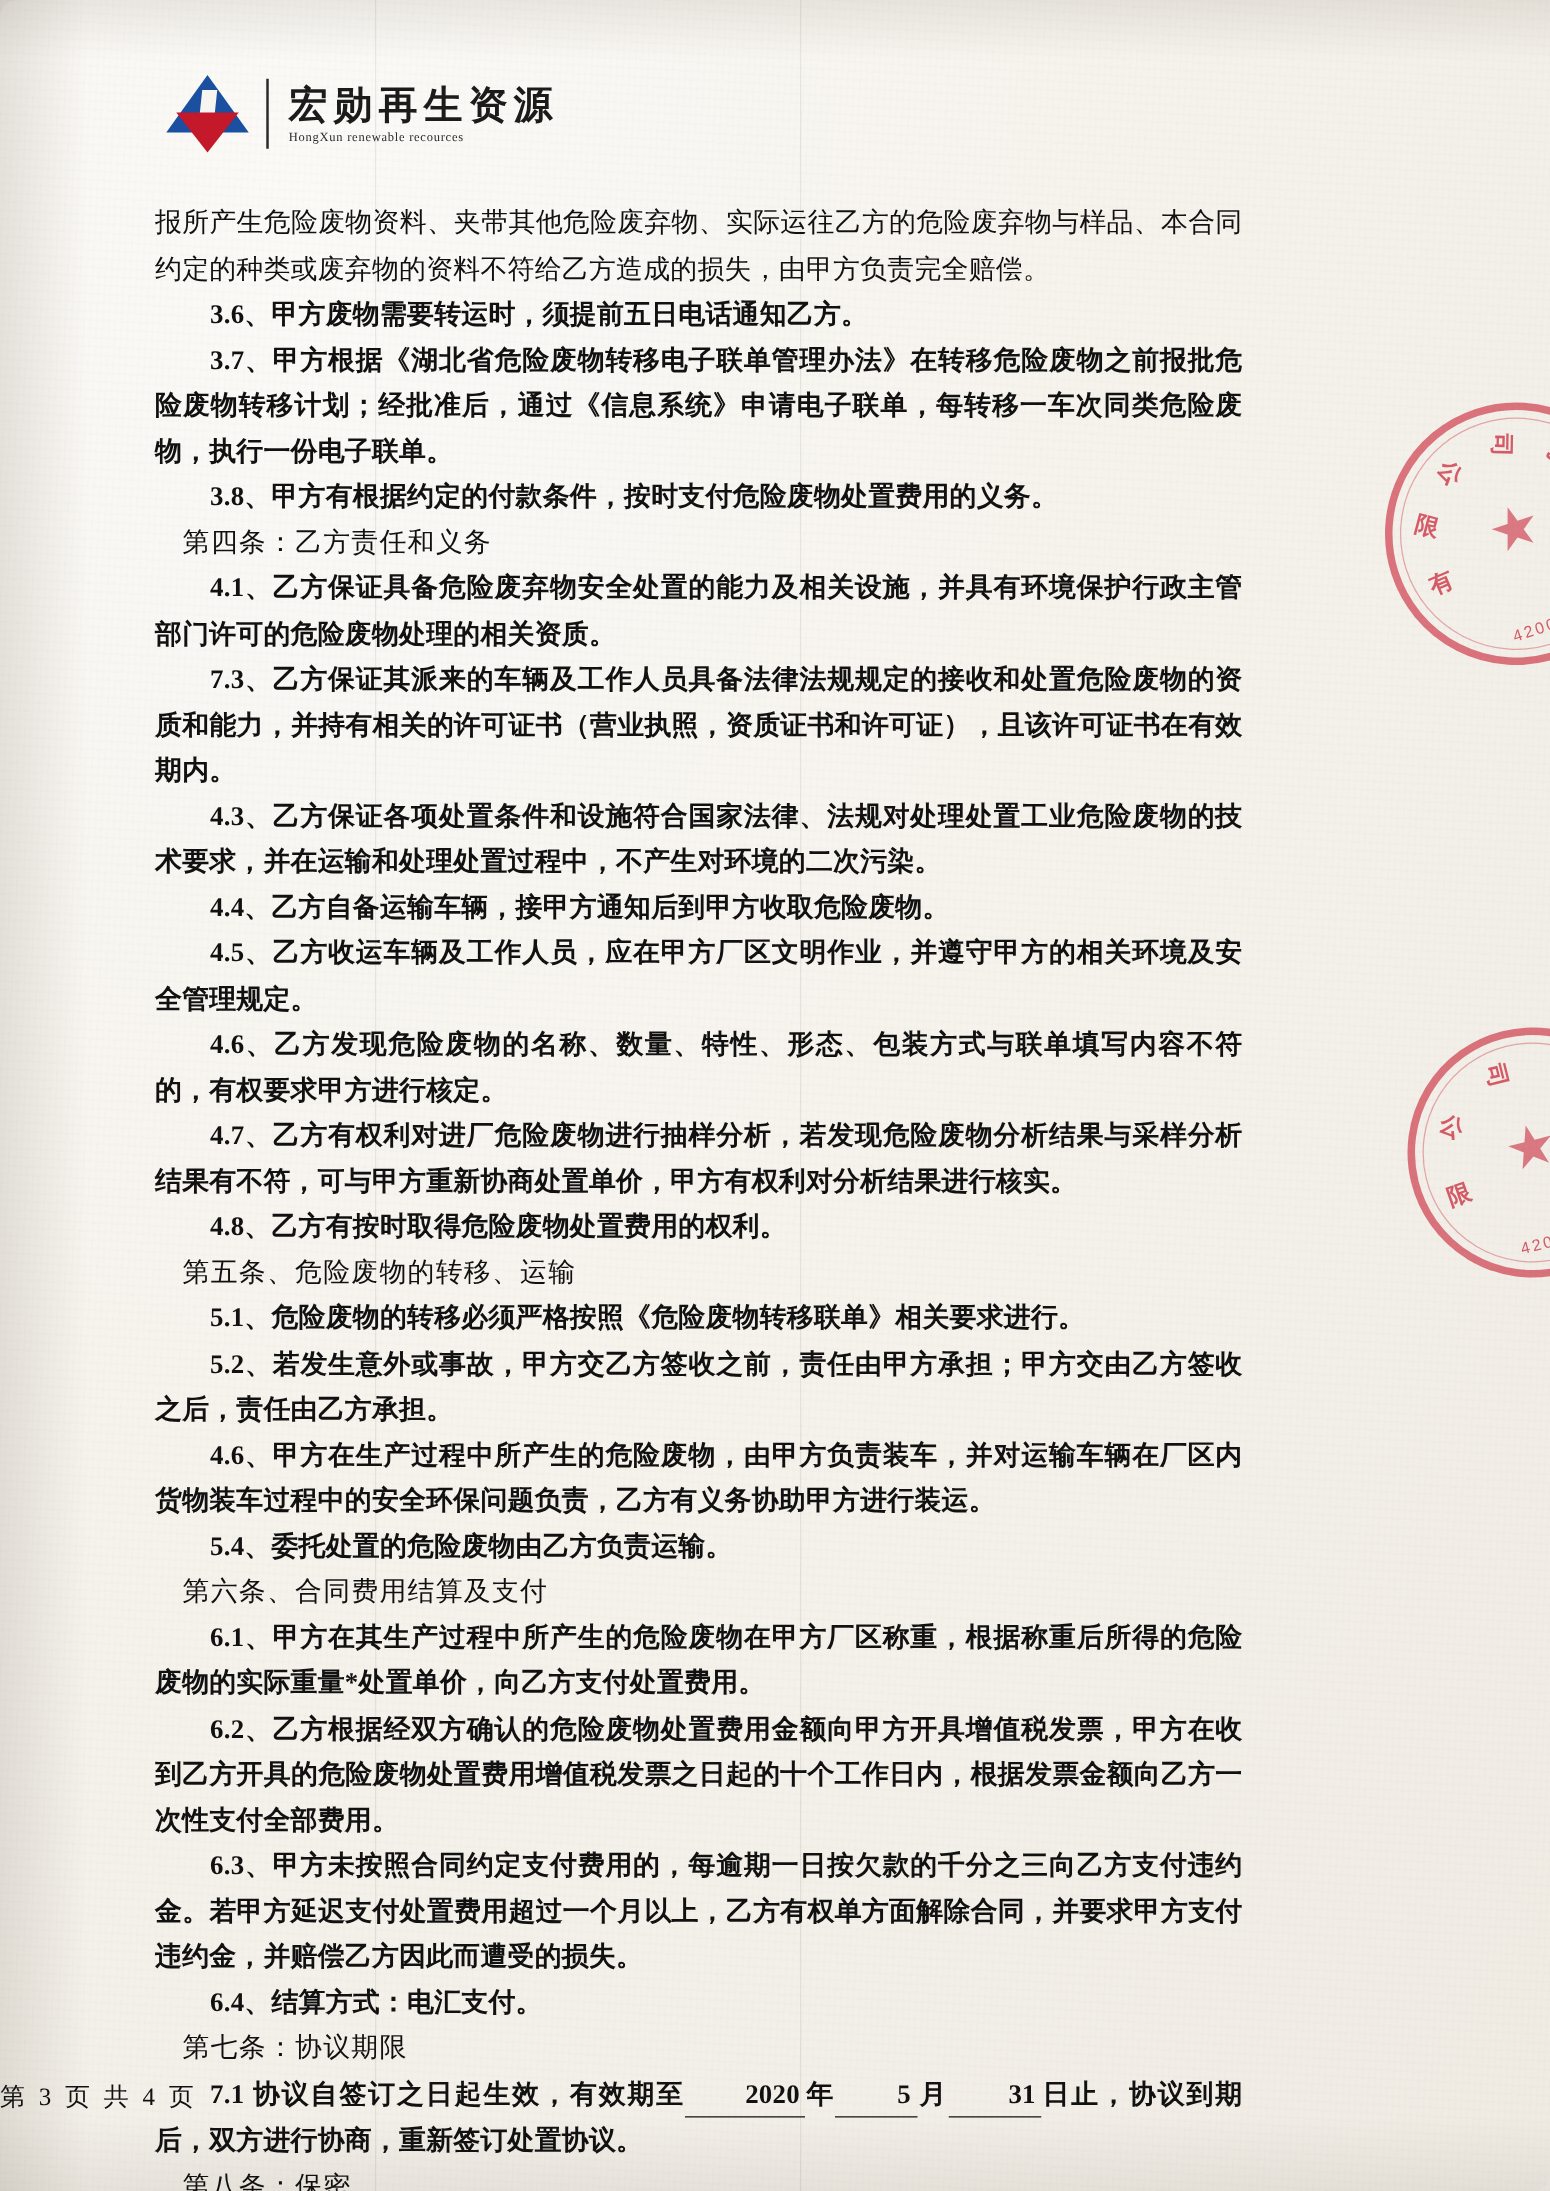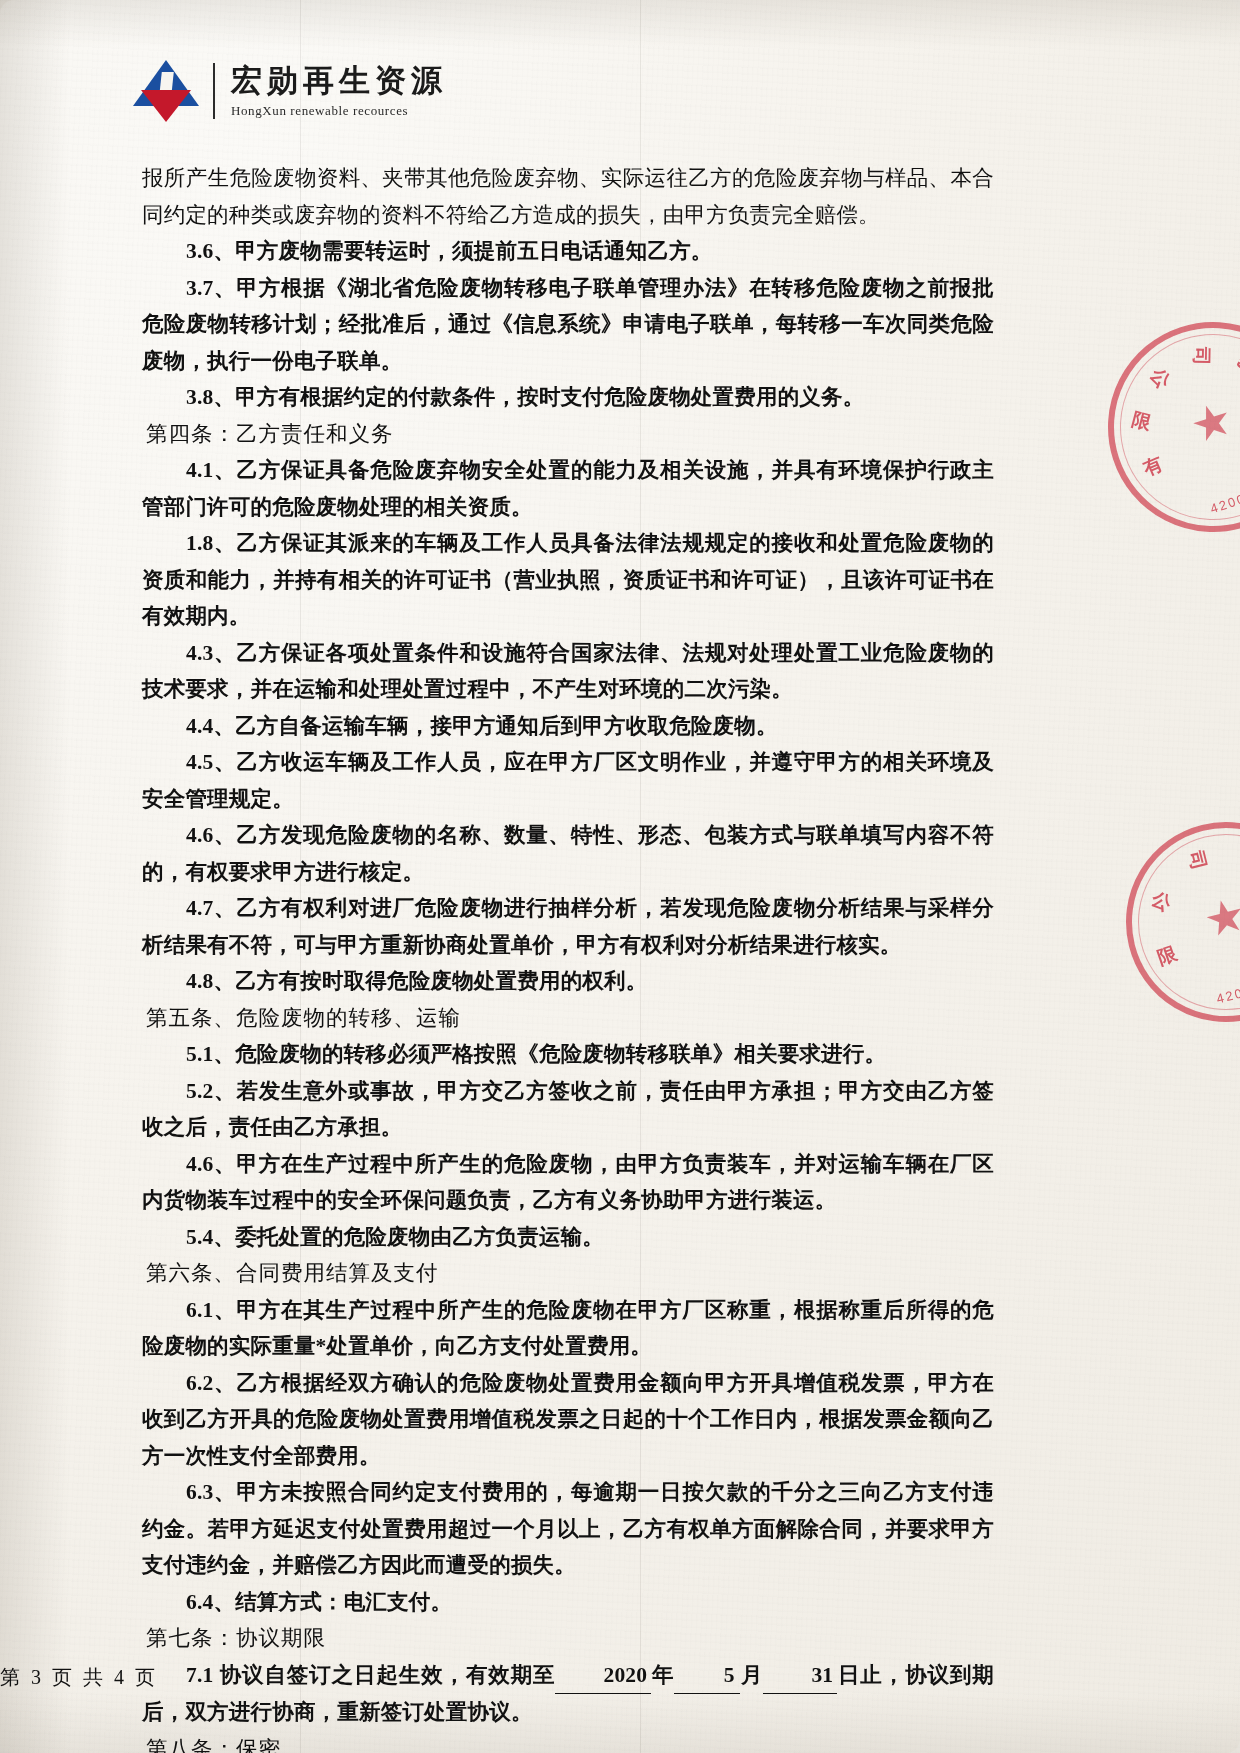--- a/index.html
+++ b/index.html
@@ -95,40 +95,40 @@
   .logo-text-zh {
     font-family: "Liberation Sans", sans-serif;
     font-size: 31px;
     font-weight: bold;
     letter-spacing: 5px;
     color: #1b1b1b;
     line-height: 1.15;
   }
   .logo-text-en {
     font-family: "Liberation Serif", serif;
-    font-size: 13px;
+    font-size: 10px;
     letter-spacing: 0.6px;
     color: #2a2a2a;
     margin-top: 4px;
   }
 
   
   .doc-body {
     position: absolute;
     top: 160px;
     left: 124px;
     width: 870px;
     color: #111;
     font-size: 21.5px;
     line-height: 36.5px;
     text-align: justify;
     font-family: "Liberation Serif", "DejaVu Serif", serif;
   }
   .para {
-    margin: 0 0 0 18px;
+    margin: 0 0 0 0;
     text-indent: 0;
     letter-spacing: 0.2px;
   }
   .para.indent {
     text-indent: 44px;
     font-weight: bold;
   }
   .heading {
     margin: 0;
     text-indent: 22px;
@@ -258,21 +258,21 @@
     </div>
   </div>
 
   <div class="doc-body">
     <p class="para">报所产生危险废物资料、夹带其他危险废弃物、实际运往乙方的危险废弃物与样品、本合同约定的种类或废弃物的资料不符给乙方造成的损失，由甲方负责完全赔偿。</p>
     <p class="para indent">3.6、甲方废物需要转运时，须提前五日电话通知乙方。</p>
     <p class="para indent">3.7、甲方根据《湖北省危险废物转移电子联单管理办法》在转移危险废物之前报批危险废物转移计划；经批准后，通过《信息系统》申请电子联单，每转移一车次同类危险废物，执行一份电子联单。</p>
     <p class="para indent">3.8、甲方有根据约定的付款条件，按时支付危险废物处置费用的义务。</p>
     <p class="heading">第四条：乙方责任和义务</p>
     <p class="para indent">4.1、乙方保证具备危险废弃物安全处置的能力及相关设施，并具有环境保护行政主管部门许可的危险废物处理的相关资质。</p>
-    <p class="para indent">1.8、乙方保证其派来的车辆及工作人员具备法律法规规定的接收和处置危险废物的资质和能力，并持有相关的许可证书（营业执照，资质证书和许可证），且该许可证书在有效期内。</p>
+    <p class="para indent">7.3、乙方保证其派来的车辆及工作人员具备法律法规规定的接收和处置危险废物的资质和能力，并持有相关的许可证书（营业执照，资质证书和许可证），且该许可证书在有效期内。</p>
     <p class="para indent">4.3、乙方保证各项处置条件和设施符合国家法律、法规对处理处置工业危险废物的技术要求，并在运输和处理处置过程中，不产生对环境的二次污染。</p>
     <p class="para indent">4.4、乙方自备运输车辆，接甲方通知后到甲方收取危险废物。</p>
     <p class="para indent">4.5、乙方收运车辆及工作人员，应在甲方厂区文明作业，并遵守甲方的相关环境及安全管理规定。</p>
     <p class="para indent">4.6、乙方发现危险废物的名称、数量、特性、形态、包装方式与联单填写内容不符的，有权要求甲方进行核定。</p>
     <p class="para indent">4.7、乙方有权利对进厂危险废物进行抽样分析，若发现危险废物分析结果与采样分析结果有不符，可与甲方重新协商处置单价，甲方有权利对分析结果进行核实。</p>
     <p class="para indent">4.8、乙方有按时取得危险废物处置费用的权利。</p>
     <p class="heading">第五条、危险废物的转移、运输</p>
     <p class="para indent">5.1、危险废物的转移必须严格按照《危险废物转移联单》相关要求进行。</p>
     <p class="para indent">5.2、若发生意外或事故，甲方交乙方签收之前，责任由甲方承担；甲方交由乙方签收之后，责任由乙方承担。</p>
     <p class="para indent">4.6、甲方在生产过程中所产生的危险废物，由甲方负责装车，并对运输车辆在厂区内货物装车过程中的安全环保问题负责，乙方有义务协助甲方进行装运。</p>

